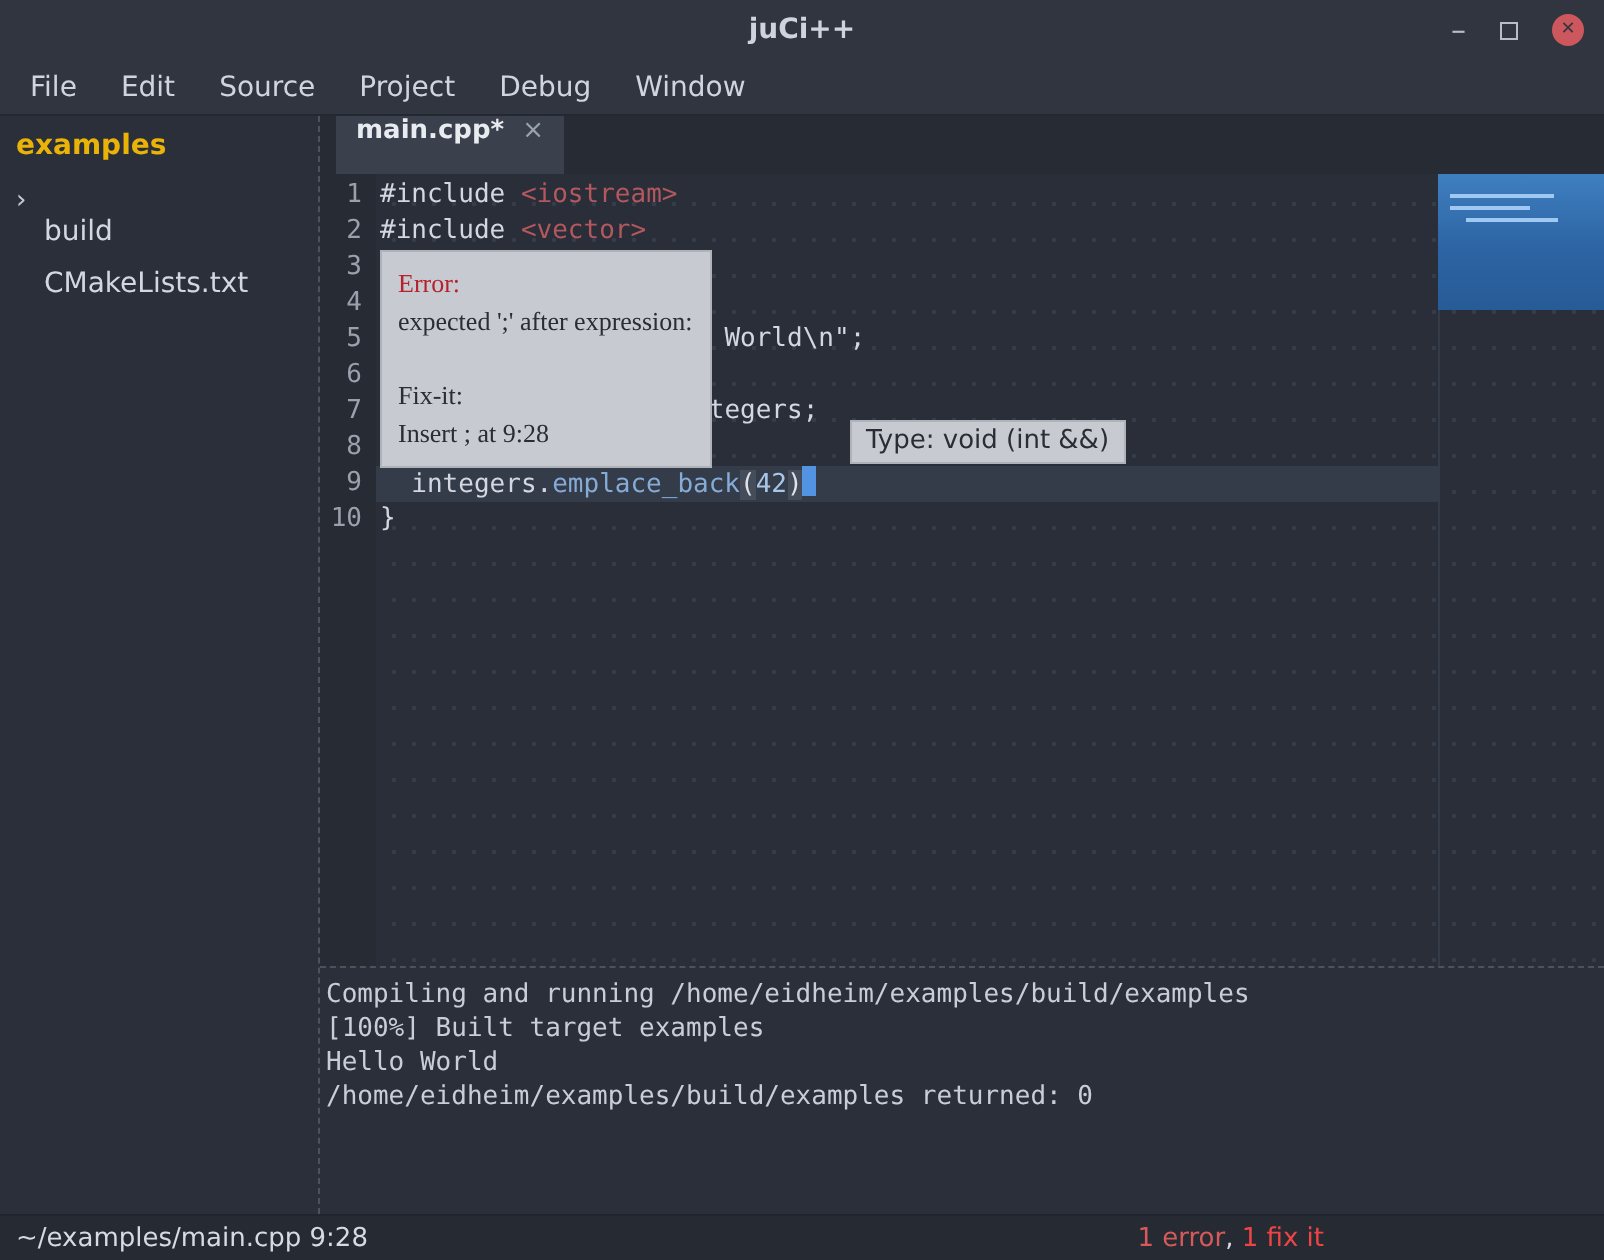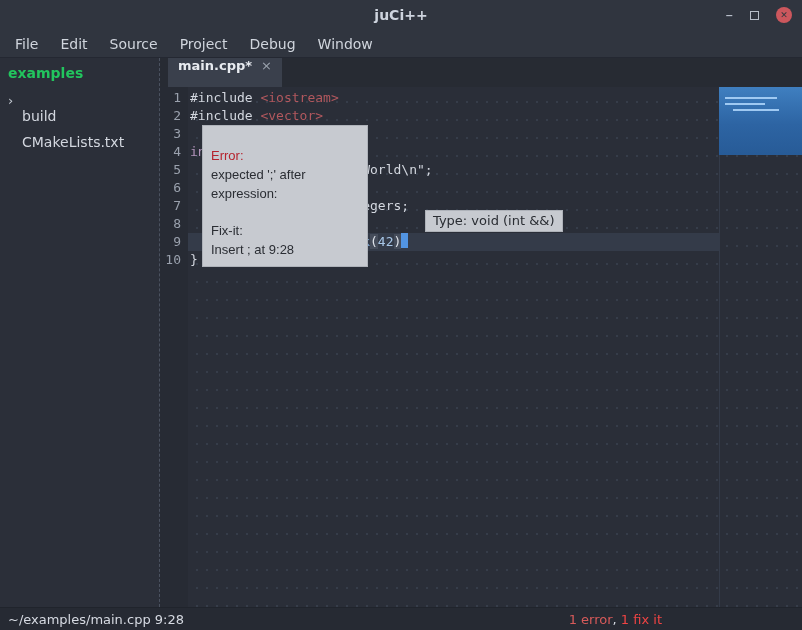--- a/index.html
+++ b/index.html
@@ -38,21 +38,21 @@
     display:flex; align-items:center; padding-left:4px;
   }
   .menu-item { padding:0 11px; color:#d0d5dd; font-size:14px; }
 
   
   .main { display:flex; height:549px; }
   .sidebar {
     width:160px; flex:0 0 160px; background:#2b2f39;
     border-right:1px dashed #4b5260; display:flex; flex-direction:column;
   }
-  .sidebar-header { padding:7px 8px 6px 8px; color:#22c55e; font-weight:bold; font-size:14px; }
+  .sidebar-header { padding:7px 8px 6px 8px; color:#eab308; font-weight:bold; font-size:14px; }
   .tree-item { height:26px; display:flex; align-items:center; padding-left:8px; }
   .tree-item.selected { background:#3f4551; }
   .chevron { width:14px; color:#c3c9d2; font-size:13px; }
   .tree-label { font-size:14px; color:#d3d7df;margin-top:32px; }
 
   .right-col { flex:1; display:flex; flex-direction:column; min-width:0; }
 
   
   .tabbar { height:29px; background:#272b33; display:flex; align-items:stretch; }
   .tab {
@@ -96,24 +96,24 @@
 
   .minimap {
     position:absolute; right:0; top:0; width:83px; height:68px; z-index:2;
     background:linear-gradient(180deg,#3f7fc0 0%, #2d64a3 55%, #275b97 100%);
     padding-top:6px;
   }
   .mm-bar { height:2px; background:#9fc9f2; margin:4px 6px 0 6px; }
   .mm-w1 { width:52px; } .mm-w2 { width:40px; } .mm-w3 { width:46px; margin-left:14px; }
 
   .tooltip-error {
-    position:absolute; left:42px; top:38px; width:166px; z-index:5;
+    position:absolute; left:30px; top:38px; width:166px; z-index:5;
     background:#c7cad0; color:#2a2d33; border:1px solid #aeb2b9;
-    font-family:Liberation Sans, sans-serif;
-    font-size:13px; line-height:19px; padding:20px 8px 7px 8px;
+    font-family:Liberation Serif, serif;
+    font-size:13px; line-height:19px; padding:6px 8px 7px 8px;
   }
   .tt-error-title { color:#b5232d; }
   .tt-gap { height:18px; }
   .tooltip-type {
     position:absolute; left:265px; top:123px; z-index:5;
     background:#c7cad0; color:#2a2d33; border:1px solid #aeb2b9;
     font-family:"DejaVu Sans","Liberation Sans",sans-serif;
     font-size:13px; line-height:17px; padding:1px 7px 2px 7px; white-space:nowrap;
   }
 
@@ -222,20 +222,26 @@
         <div class="tt-error-title">Error:</div>
         <div>expected ';' after expression:</div>
         <div class="tt-gap"></div>
         <div>Fix-it:</div>
         <div>Insert ; at 9:28</div>
       </div>
 
       <div class="tooltip-type">Type: void (int &amp;&amp;)</div>
     </div>
 
+    <div class="terminal" id="terminal-lines">
+        <div class="term-line">Compiling and running /home/eidheim/examples/build/examples</div>
+        <div class="term-line">[100%] Built target examples</div>
+        <div class="term-line">Hello World</div>
+        <div class="term-line">/home/eidheim/examples/build/examples returned: 0</div>
+      </div>
 
   </div>
 </div>
 
 <div class="statusbar">
   <span class="status-left">~/examples/main.cpp 9:28</span>
   <span class="status-right">
     <span class="status-error">1 error</span><span class="status-sep">, </span><span class="status-fixit">1 fix it</span>
   </span>
 </div>

